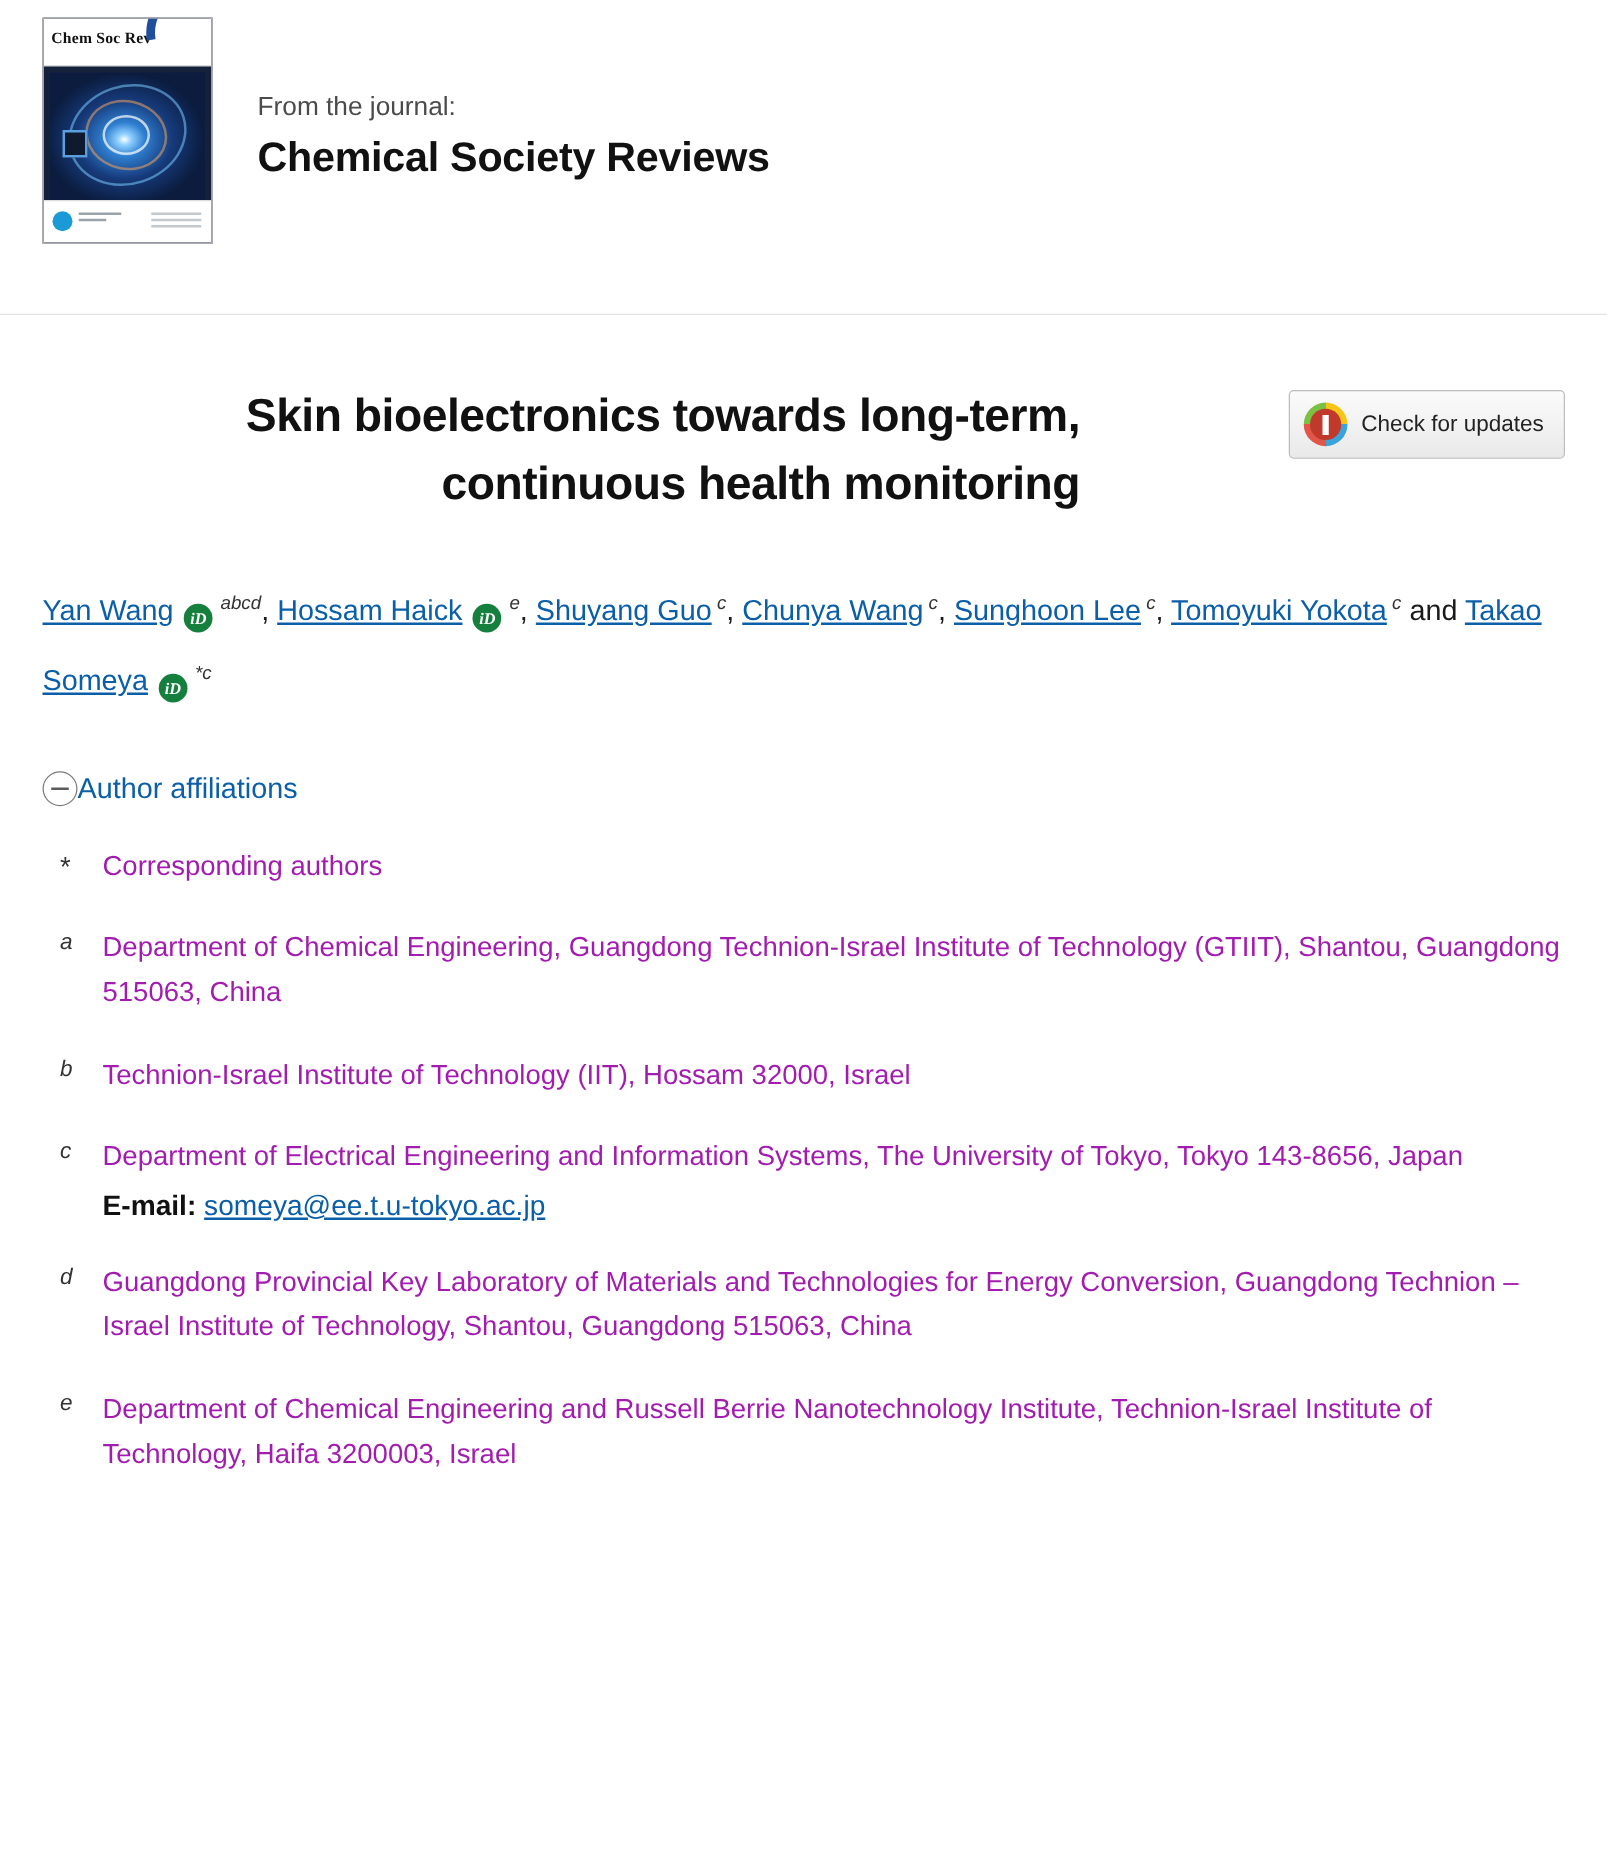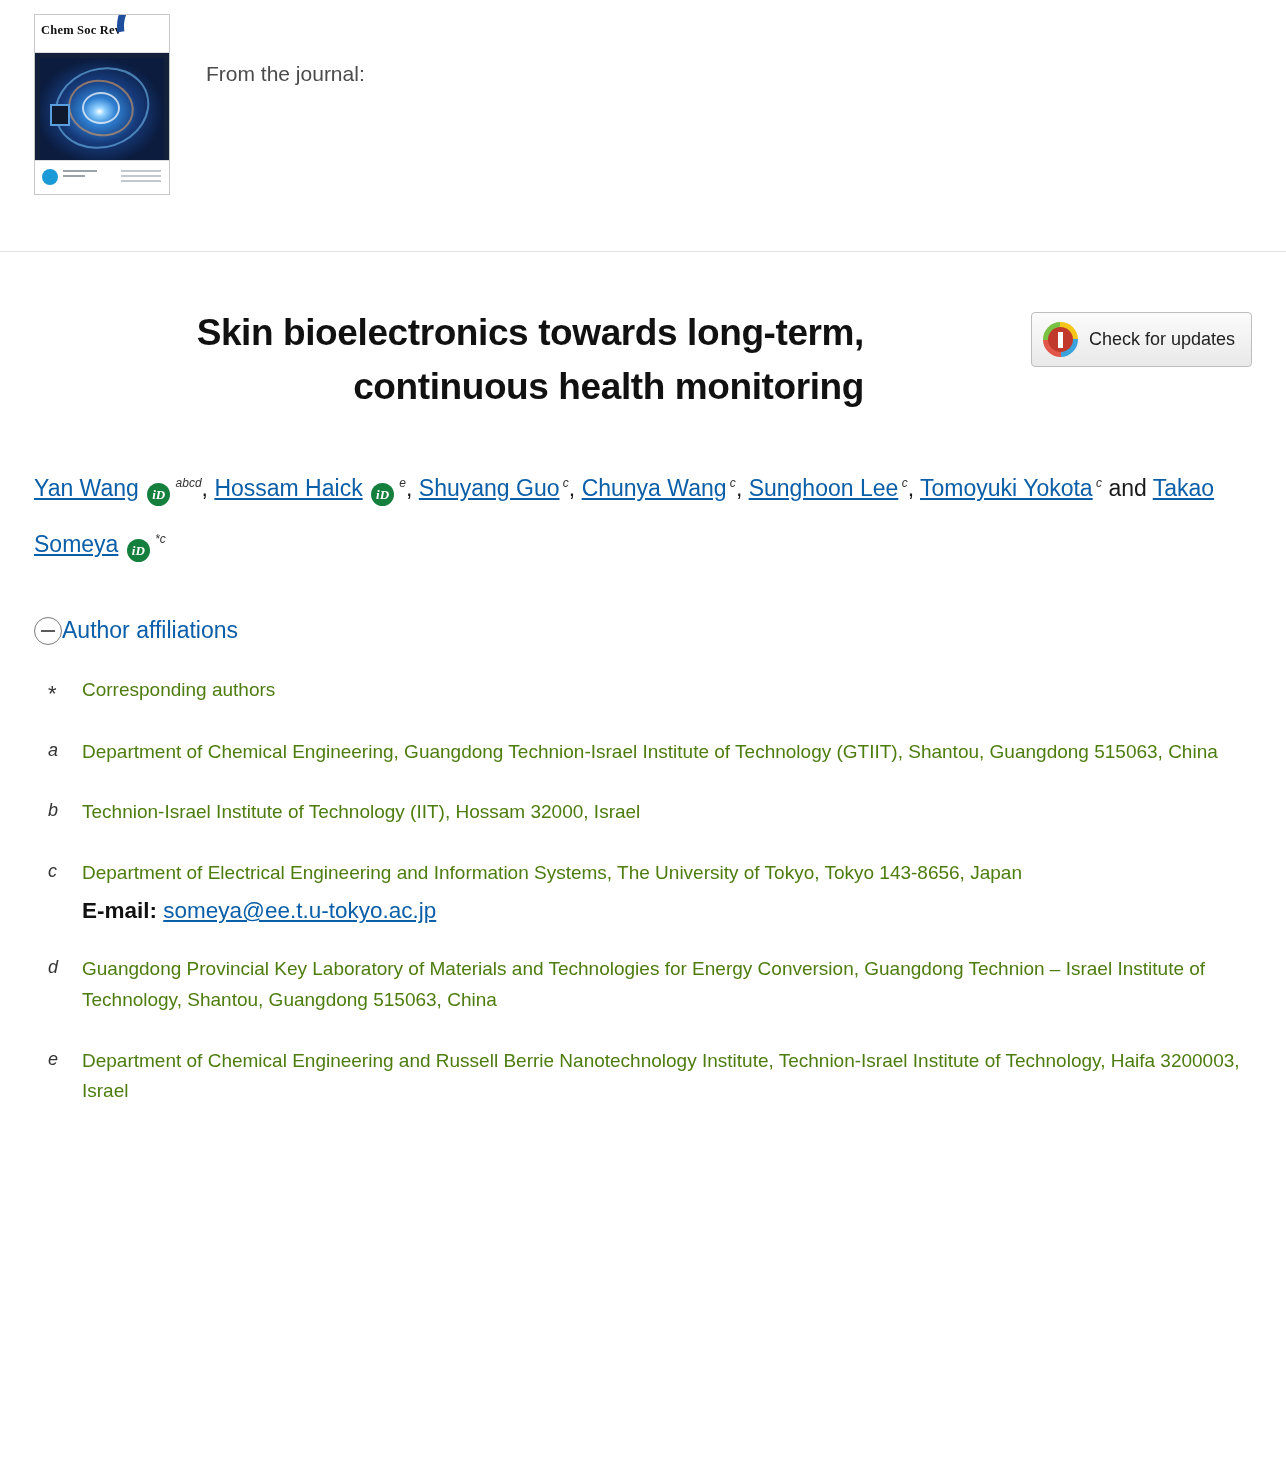--- a/index.html
+++ b/index.html
@@ -120,20 +120,21 @@
 
   .journal-text {
     margin-left: 36px;
     padding-top: 48px;
   }
   .from-journal {
     font-size: 21px;
     color: #4b4b4b;
     margin-bottom: 9px;
     font-weight: 400;
+    margin-top: 12px;
   }
   .journal-name {
     font-size: 33px;
     font-weight: bold;
     color: #111;
     letter-spacing: -0.2px;
   }
 
   
   .content {
@@ -213,21 +214,21 @@
     font-size: 13px;
     font-weight: bold;
     font-style: italic;
     text-align: center;
     line-height: 23px;
     vertical-align: -3px;
     margin: 0 2px;
     font-family: "Liberation Serif", serif;
   }
   .sup {
-    font-size: 12px;
+    font-size: 15px;
     font-style: italic;
     vertical-align: super;
     color: #333;
   }
   .plain { color: #1a1a1a; }
 
   
   .aff-toggle {
     margin-top: 44px;
     display: flex;
@@ -268,23 +269,23 @@
     padding-top: 3px;
     text-align: left;
     padding-left: 14px;
   }
   .aff-marker.star {
     font-style: normal;
     font-size: 22px;
     padding-top: 6px;
   }
   .aff-text {
-    font-size: 19px;
+    font-size: 22px;
     line-height: 1.62;
-    color: #4d7c0f;
+    color: #a21caf;
     max-width: 1190px;
   }
   .aff-email {
     margin-top: 9px;
     font-size: 22.5px;
   }
   .aff-email b { color: #111; }
   .aff-email a {
     color: #0b5ea8;
     text-decoration: underline;
@@ -315,20 +316,21 @@
       <div class="rsc-lines2">
         <i></i>
           <i></i>
           <i></i>
       </div>
     </div>
   </div>
 
   <div class="journal-text">
     <div class="from-journal">From the journal:</div>
+    <div class="journal-name">Chemical Society Reviews</div>
   </div>
 </div>
 
 <div class="content">
 
   <div class="title-row">
     <h1 class="article-title">Skin bioelectronics towards long-term, continuous health monitoring</h1>
 
     <div class="crossmark">
       <span class="crossmark-logo"></span>

